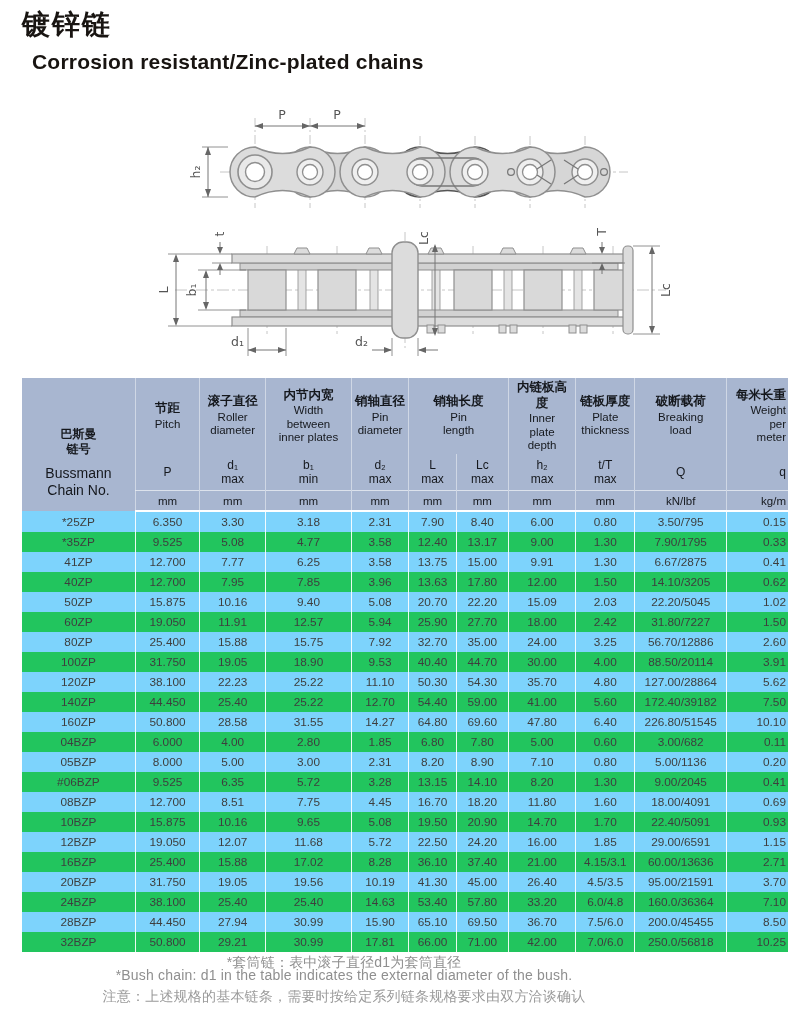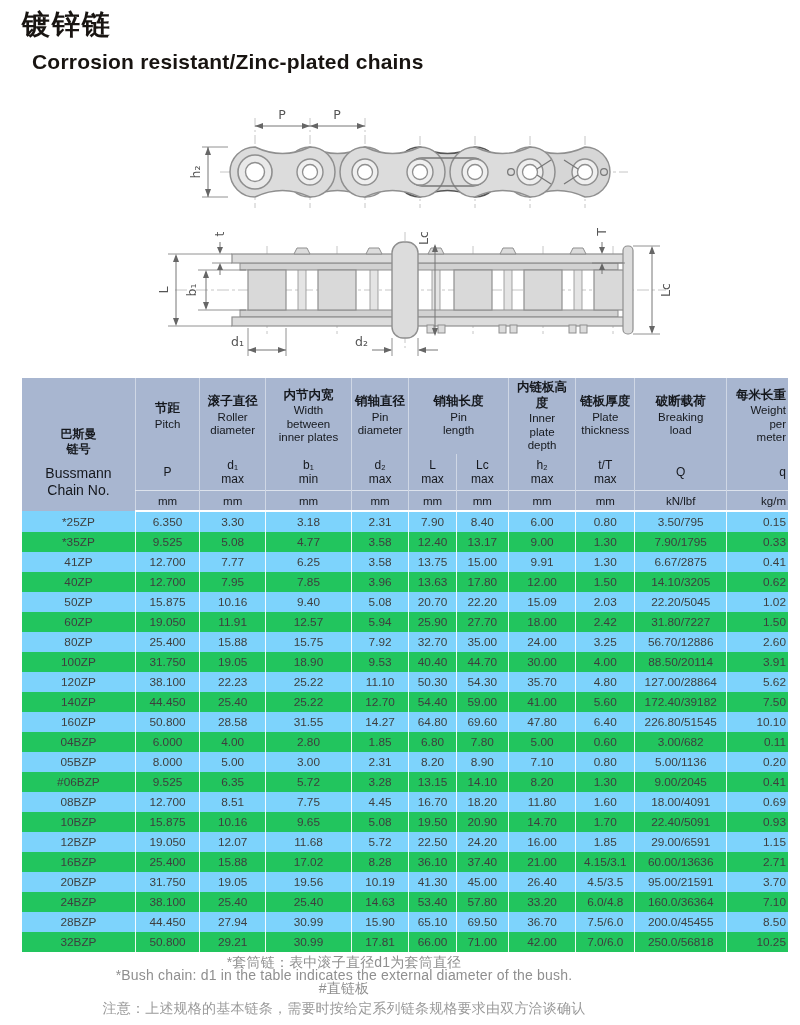--- a/index.html
+++ b/index.html
@@ -618,17 +618,16 @@
           <td>7.0/6.0</td>
           <td>250.0/56818</td>
           <td>10.25</td>
         </tr>
       </tbody>
   </table>
 
   <div class="footnotes" id="footnotes">
       <div class="fn">*套筒链：表中滚子直径d1为套筒直径</div>
       <div class="fn">*Bush chain: d1 in the table indicates the external diameter of the bush.</div>
-      <div class="fn">#直链板</div>
       <div class="fn fn-clipped">注意：上述规格的基本链条，需要时按给定系列链条规格要求由双方洽谈确认</div>
     </div>
 
 </div>
 
 </body></html>

